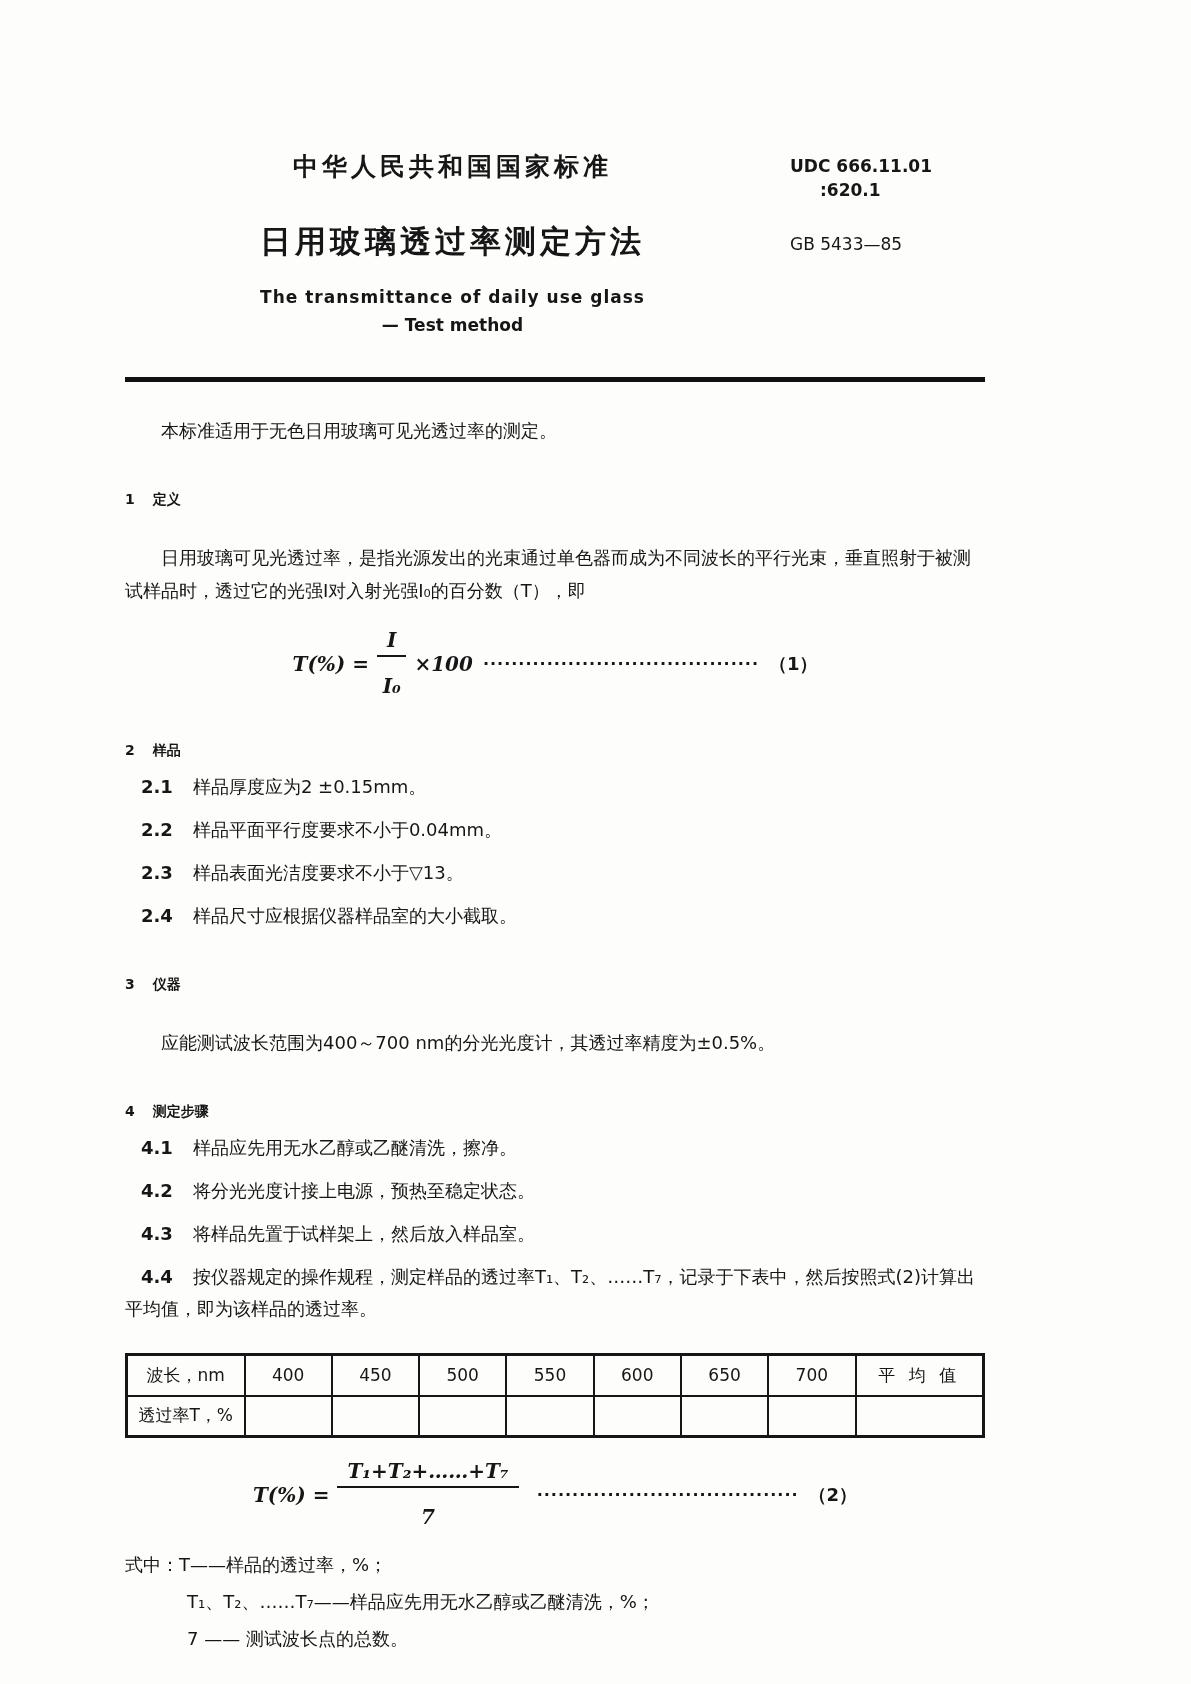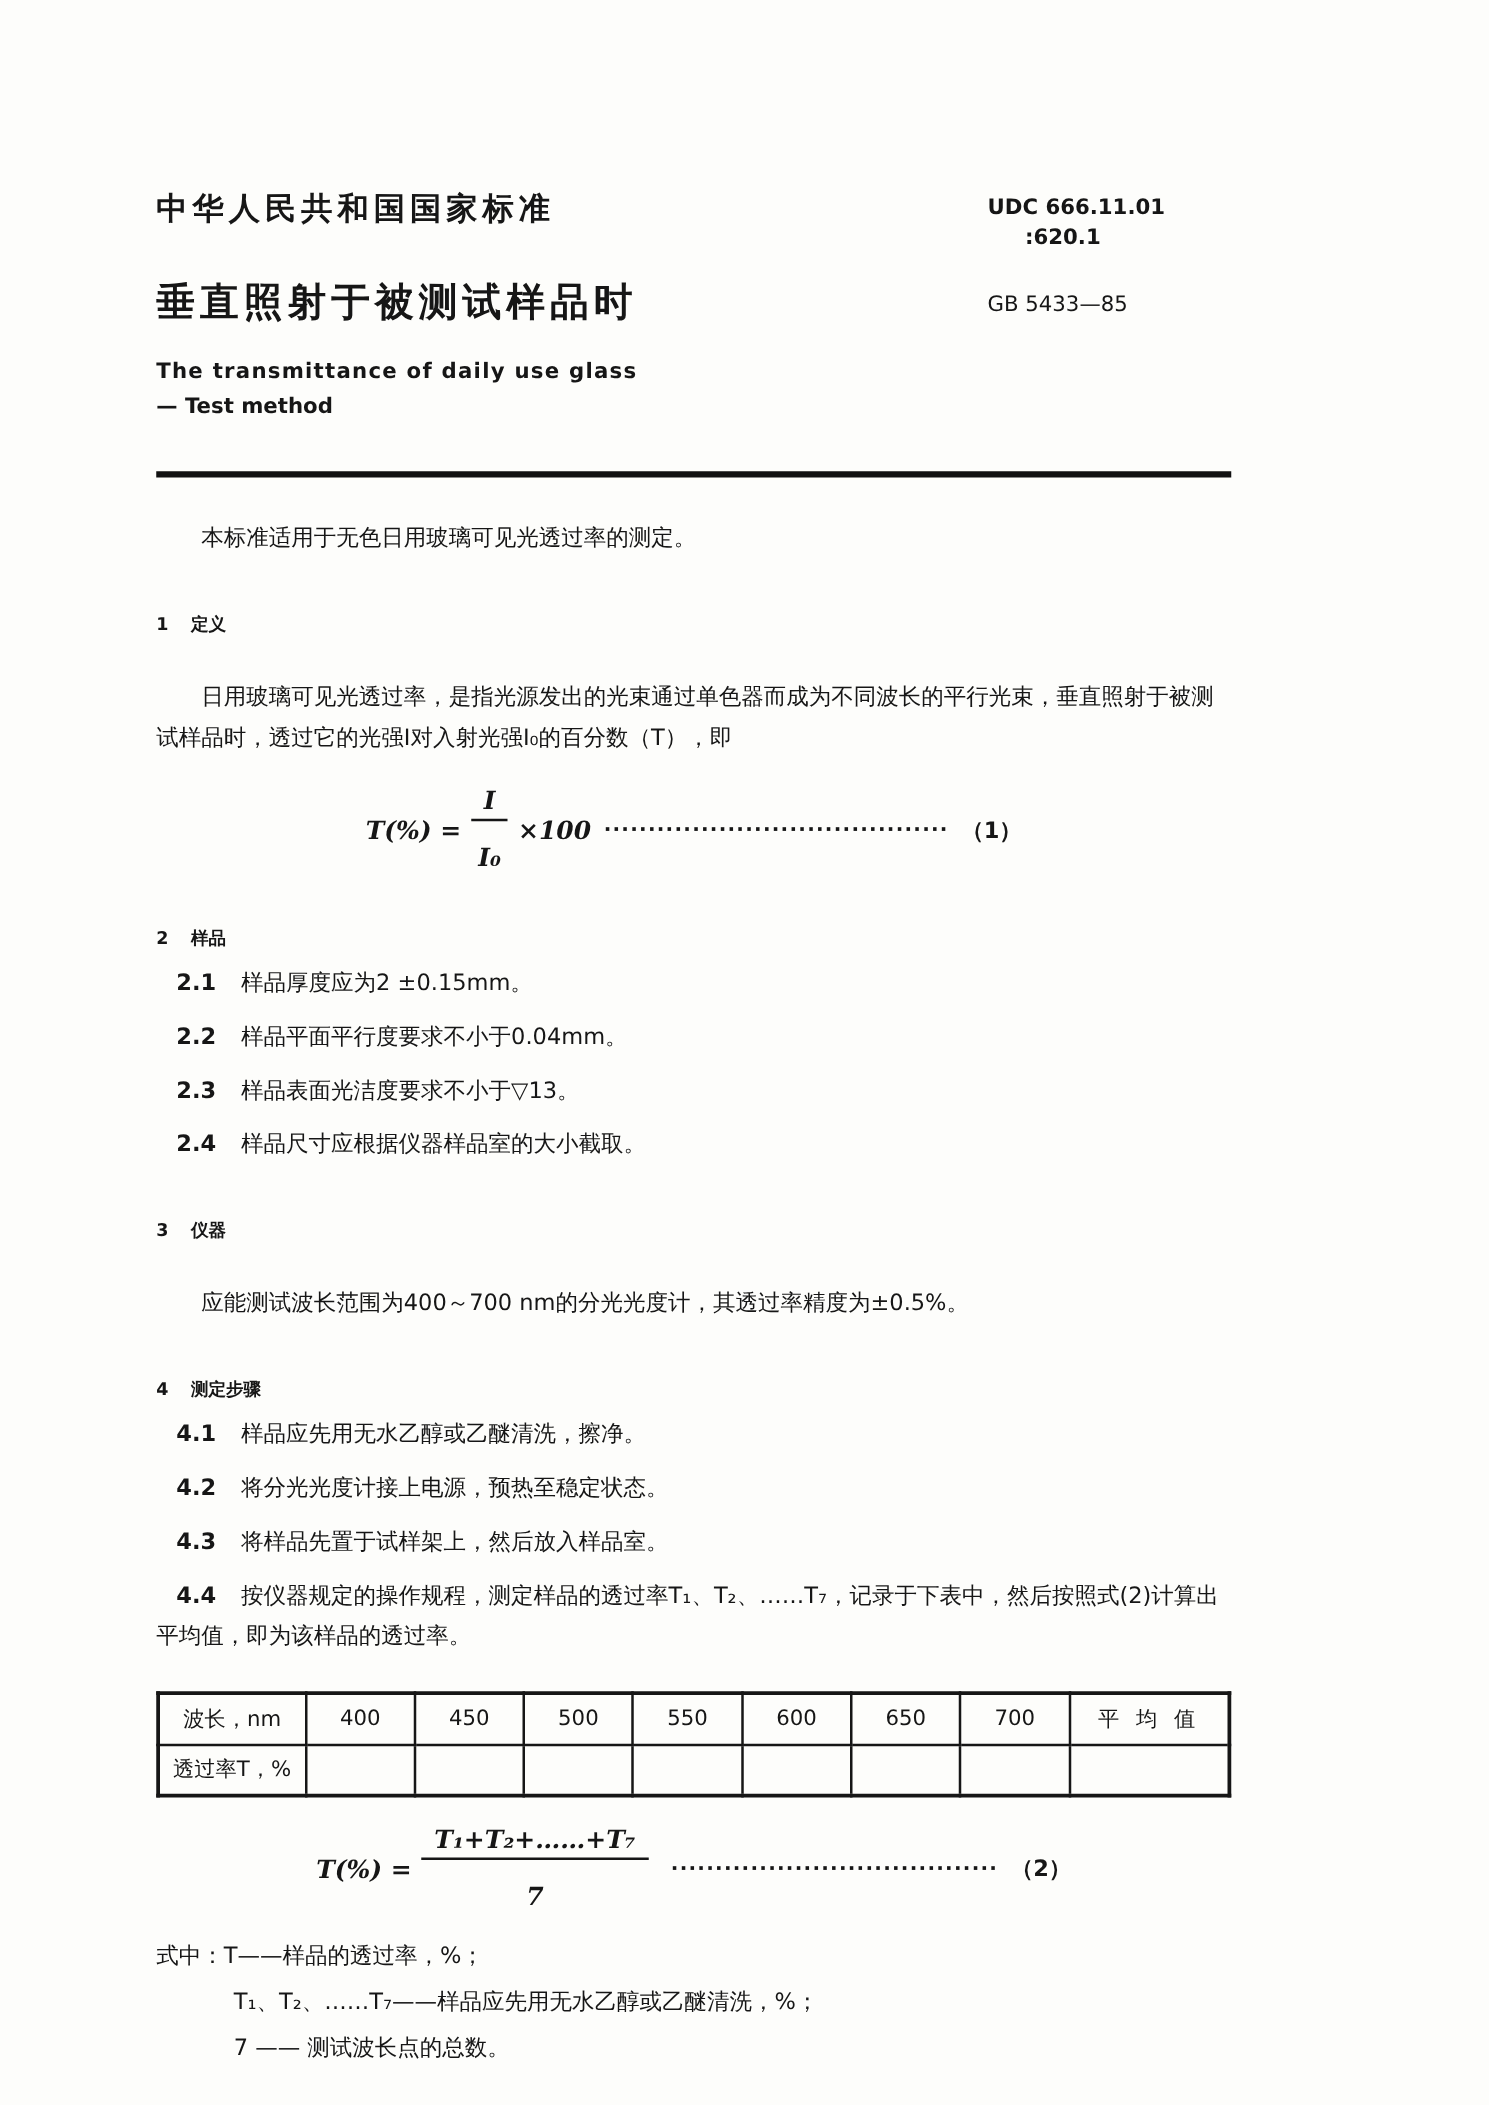--- a/index.html
+++ b/index.html
@@ -6,21 +6,21 @@
   html,body { background:#e9e9e9; }
   .page {
     width:1191px; height:1684px; margin:0 auto; position:relative;
     background:#fdfdfb; color:#161616;
     font-family:"DejaVu Sans","Liberation Sans",sans-serif;
   }
   .content { position:absolute; left:125px; top:150px; width:860px; }
 
   
   .doc-header { display:flex; justify-content:space-between; }
-  .header-left { width:655px; text-align:left; }
+  .header-left { width:655px; text-align:center; }
   .std-type { font-size:25px; font-weight:bold; letter-spacing:4px; }
   .title-cn { font-size:31px; font-weight:bold; letter-spacing:4px; margin-top:38px; }
   .title-en { font-size:17px; font-weight:bold; letter-spacing:1px; margin-top:24px; }
   .title-en-sub { font-size:17px; font-weight:bold; margin-top:8px; }
   .header-right { width:195px; padding-top:6px; }
   .udc1 { font-size:17px; font-weight:bold; white-space:nowrap; }
   .udc2 { font-size:17px; font-weight:bold; padding-left:30px; margin-top:4px; }
   .gb-no { font-size:17px; font-weight:normal; margin-top:34px; }
 
   .rule-thick { height:5px; background:#111; margin-top:42px; }
@@ -55,21 +55,21 @@
 </style>
 </head>
 <body>
 
 <div class="page">
   <div class="content">
 
     <div class="doc-header">
       <div class="header-left">
         <div class="std-type">中华人民共和国国家标准</div>
-        <div class="title-cn">垂直照射于被测试样品时</div>
+        <div class="title-cn">日用玻璃透过率测定方法</div>
         <div class="title-en">The transmittance of daily use glass</div>
         <div class="title-en-sub">— Test method</div>
       </div>
       <div class="header-right">
         <div class="udc1">UDC 666.11.01</div>
         <div class="udc2">:620.1</div>
         <div class="gb-no">GB 5433—85</div>
       </div>
     </div>
 

